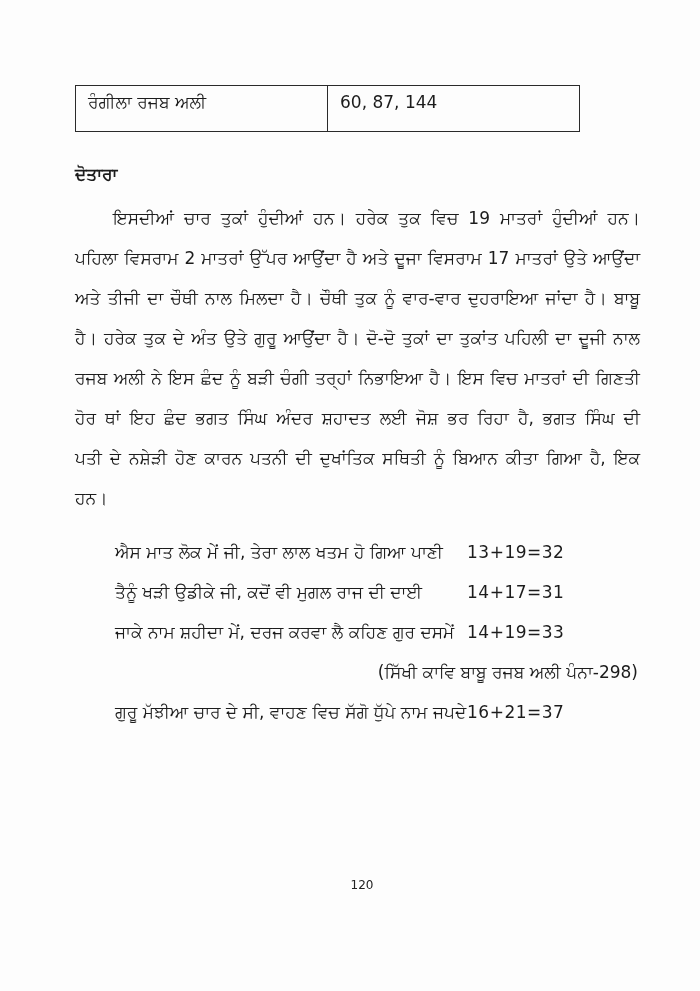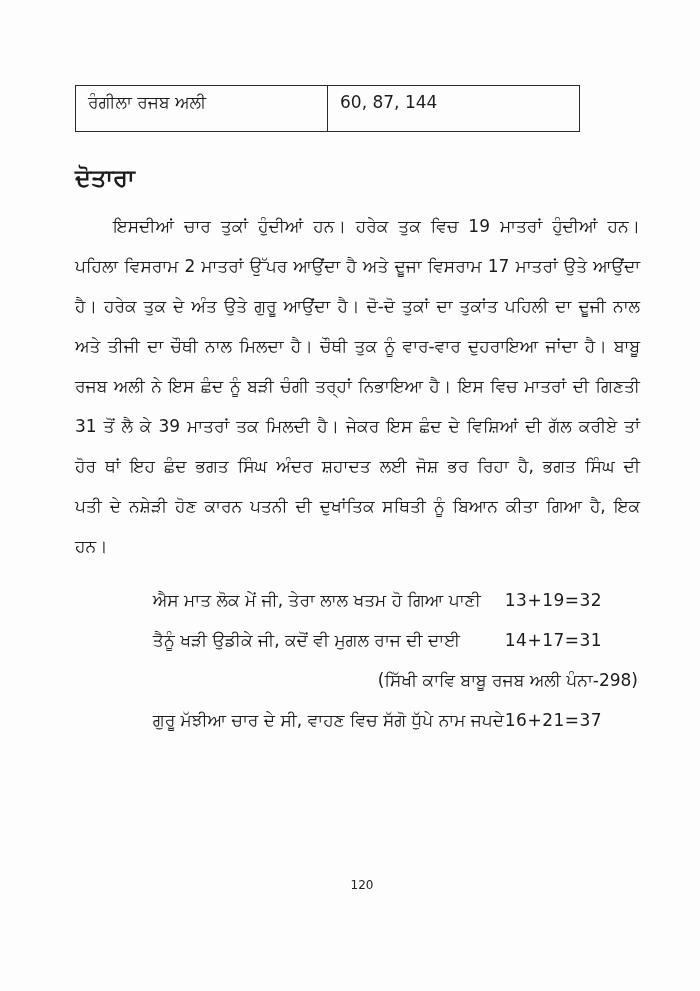--- a/index.html
+++ b/index.html
@@ -31,42 +31,41 @@
     padding: 5px 12px 18px 12px;
     font-size: 17px;
     line-height: 22px;
   }
   td.c1 { width: 50%; }
   td.c2 { width: 50%; }
   
   .heading {
     margin-top: 32px;
     font-weight: bold;
-    font-size: 24px;
+    font-size: 17px;
   }
   
   .para {
     margin-top: 14px;
   }
   .pline {
     line-height: 40px;
     text-align: justify;
     text-align-last: justify;
     white-space: nowrap;
   }
   .pline.first { padding-left: 38px; }
   .pline.last  { text-align-last: left; }
   
   .verses { margin-top: 14px; }
   .verse-row {
     display: flex;
     align-items: baseline;
     line-height: 40px;
     padding-left: 40px;
-    justify-content: center;
   }
   .verse-text {
     width: 352px;
     flex: none;
     white-space: nowrap;
   }
   .verse-count {
     flex: none;
     font-size: 17px;
     letter-spacing: 0.5px;
@@ -99,38 +98,41 @@
         <td class="c2">60, 87, 144</td>
       </tr>
     </tbody>
   </table>
 
   <div class="heading">ਦੋਤਾਰਾ</div>
 
   <div class="para">
     <div class="pline first">ਇਸਦੀਆਂ ਚਾਰ ਤੁਕਾਂ ਹੁੰਦੀਆਂ ਹਨ। ਹਰੇਕ ਤੁਕ ਵਿਚ 19 ਮਾਤਰਾਂ ਹੁੰਦੀਆਂ ਹਨ।</div>
     <div class="pline">ਪਹਿਲਾ ਵਿਸਰਾਮ 2 ਮਾਤਰਾਂ ਉੱਪਰ ਆਉਂਦਾ ਹੈ ਅਤੇ ਦੂਜਾ ਵਿਸਰਾਮ 17 ਮਾਤਰਾਂ ਉਤੇ ਆਉਂਦਾ</div>
+    <div class="pline">ਅਤੇ ਤੀਜੀ ਦਾ ਚੌਥੀ ਨਾਲ ਮਿਲਦਾ ਹੈ। ਚੌਥੀ ਤੁਕ ਨੂੰ ਵਾਰ-ਵਾਰ ਦੁਹਰਾਇਆ ਜਾਂਦਾ ਹੈ। ਬਾਬੂ</div>
     <div class="pline">ਹੈ। ਹਰੇਕ ਤੁਕ ਦੇ ਅੰਤ ਉਤੇ ਗੁਰੂ ਆਉਂਦਾ ਹੈ। ਦੋ-ਦੋ ਤੁਕਾਂ ਦਾ ਤੁਕਾਂਤ ਪਹਿਲੀ ਦਾ ਦੂਜੀ ਨਾਲ</div>
-    <div class="pline">ਅਤੇ ਤੀਜੀ ਦਾ ਚੌਥੀ ਨਾਲ ਮਿਲਦਾ ਹੈ। ਚੌਥੀ ਤੁਕ ਨੂੰ ਵਾਰ-ਵਾਰ ਦੁਹਰਾਇਆ ਜਾਂਦਾ ਹੈ। ਬਾਬੂ</div>
     <div class="pline">ਰਜਬ ਅਲੀ ਨੇ ਇਸ ਛੰਦ ਨੂੰ ਬੜੀ ਚੰਗੀ ਤਰ੍ਹਾਂ ਨਿਭਾਇਆ ਹੈ। ਇਸ ਵਿਚ ਮਾਤਰਾਂ ਦੀ ਗਿਣਤੀ</div>
-    <div class="pline">31 ਤੋਂ ਲੈ ਕੇ 39 ਮਾਤਰਾਂ ਤਕ ਮਿਲਦੀ ਹੈ। ਜੇਕਰ ਇਸ ਛੰਦ ਦੇ ਵਿਸ਼ਿਆਂ ਦੀ ਗੱਲ ਕਰੀਏ ਤਾਂ</div>
     <div class="pline">ਹੋਰ ਥਾਂ ਇਹ ਛੰਦ ਭਗਤ ਸਿੰਘ ਅੰਦਰ ਸ਼ਹਾਦਤ ਲਈ ਜੋਸ਼ ਭਰ ਰਿਹਾ ਹੈ, ਭਗਤ ਸਿੰਘ ਦੀ</div>
     <div class="pline">ਪਤੀ ਦੇ ਨਸ਼ੇੜੀ ਹੋਣ ਕਾਰਨ ਪਤਨੀ ਦੀ ਦੁਖਾਂਤਿਕ ਸਥਿਤੀ ਨੂੰ ਬਿਆਨ ਕੀਤਾ ਗਿਆ ਹੈ, ਇਕ</div>
     <div class="pline last">ਹਨ।</div>
   </div>
 
   <div class="verses">
     <div class="verse-row">
       <span class="verse-text">ਐਸ ਮਾਤ ਲੋਕ ਮੇਂ ਜੀ, ਤੇਰਾ ਲਾਲ ਖਤਮ ਹੋ ਗਿਆ ਪਾਣੀ</span>
       <span class="verse-count">13+19=32</span>
     </div>
     <div class="verse-row">
       <span class="verse-text">ਤੈਨੂੰ ਖੜੀ ਉਡੀਕੇ ਜੀ, ਕਦੋਂ ਵੀ ਮੁਗਲ ਰਾਜ ਦੀ ਦਾਈ</span>
       <span class="verse-count">14+17=31</span>
     </div>
+    <div class="verse-row">
+      <span class="verse-text">ਜਾਕੇ ਨਾਮ ਸ਼ਹੀਦਾ ਮੇਂ, ਦਰਜ ਕਰਵਾ ਲੈ ਕਹਿਣ ਗੁਰ ਦਸਮੇਂ</span>
+      <span class="verse-count">14+19=33</span>
+    </div>
     <div class="citation-row">(ਸਿੱਖੀ ਕਾਵਿ ਬਾਬੂ ਰਜਬ ਅਲੀ ਪੰਨਾ-298)</div>
     <div class="verse-row">
       <span class="verse-text">ਗੁਰੂ ਮੱਝੀਆ ਚਾਰ ਦੇ ਸੀ, ਵਾਹਣ ਵਿਚ ਸੱਗੋ ਧੁੱਪੇ ਨਾਮ ਜਪਦੇ</span>
       <span class="verse-count">16+21=37</span>
     </div>
   </div>
 
   <div class="page-number">120</div>
 
 </div>

